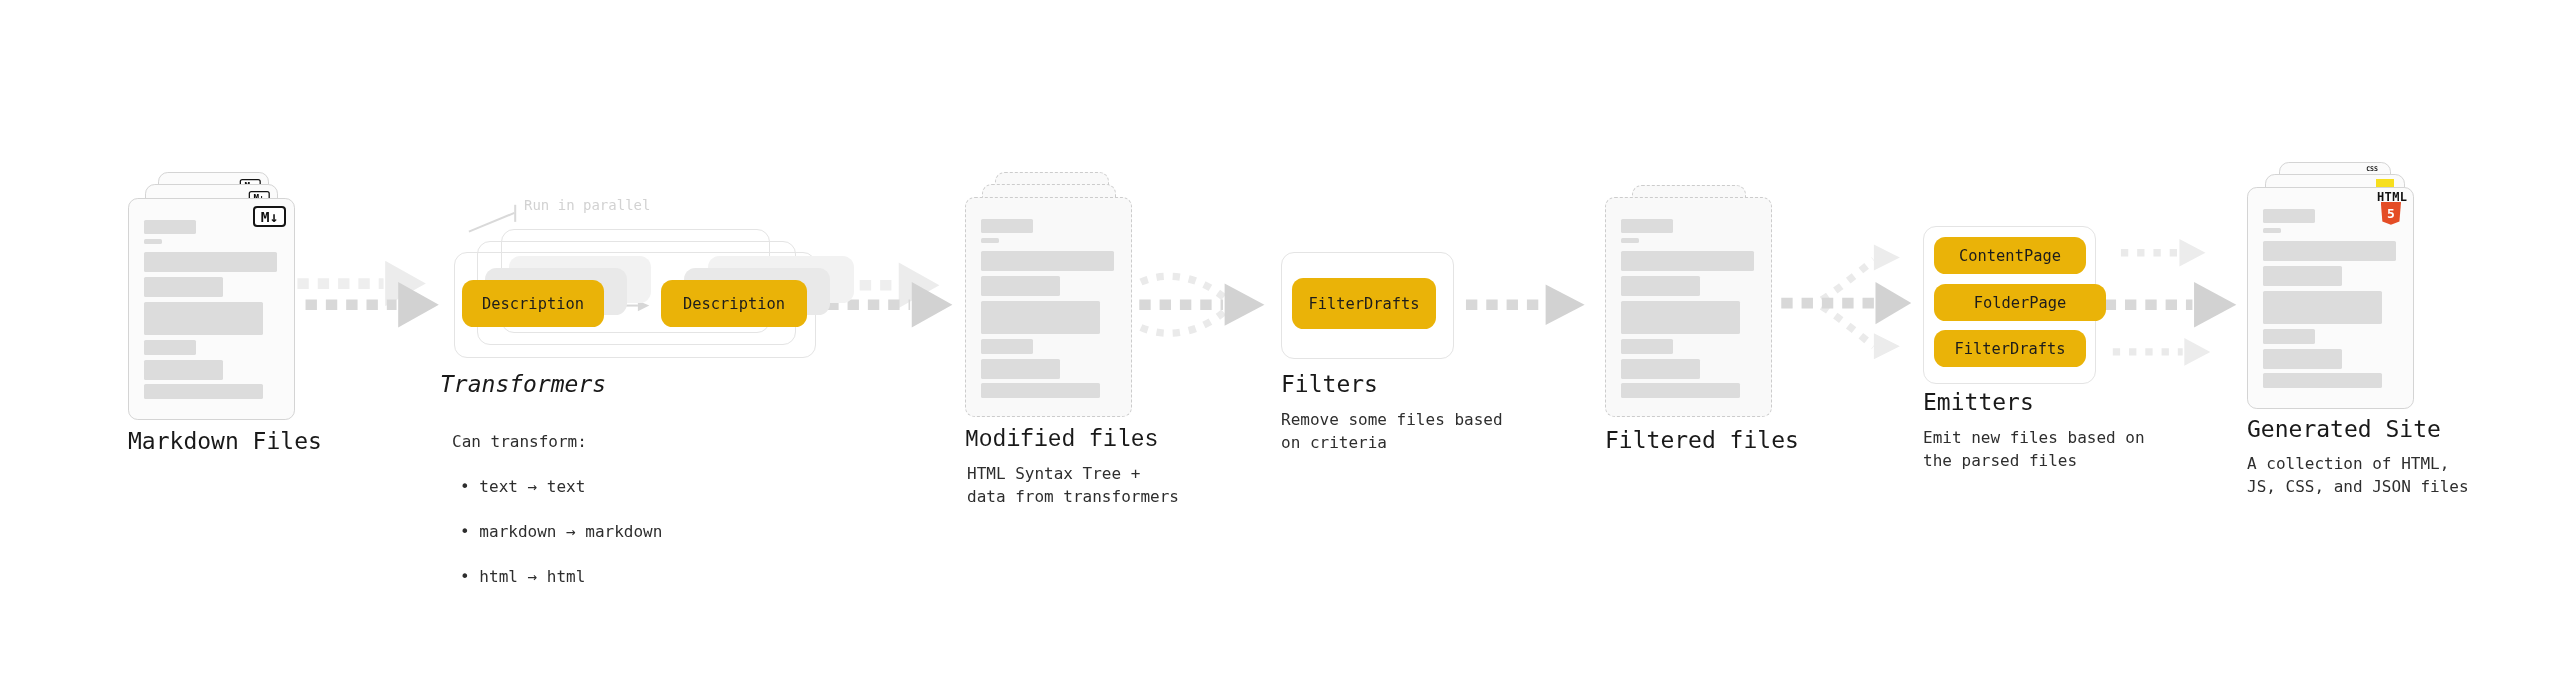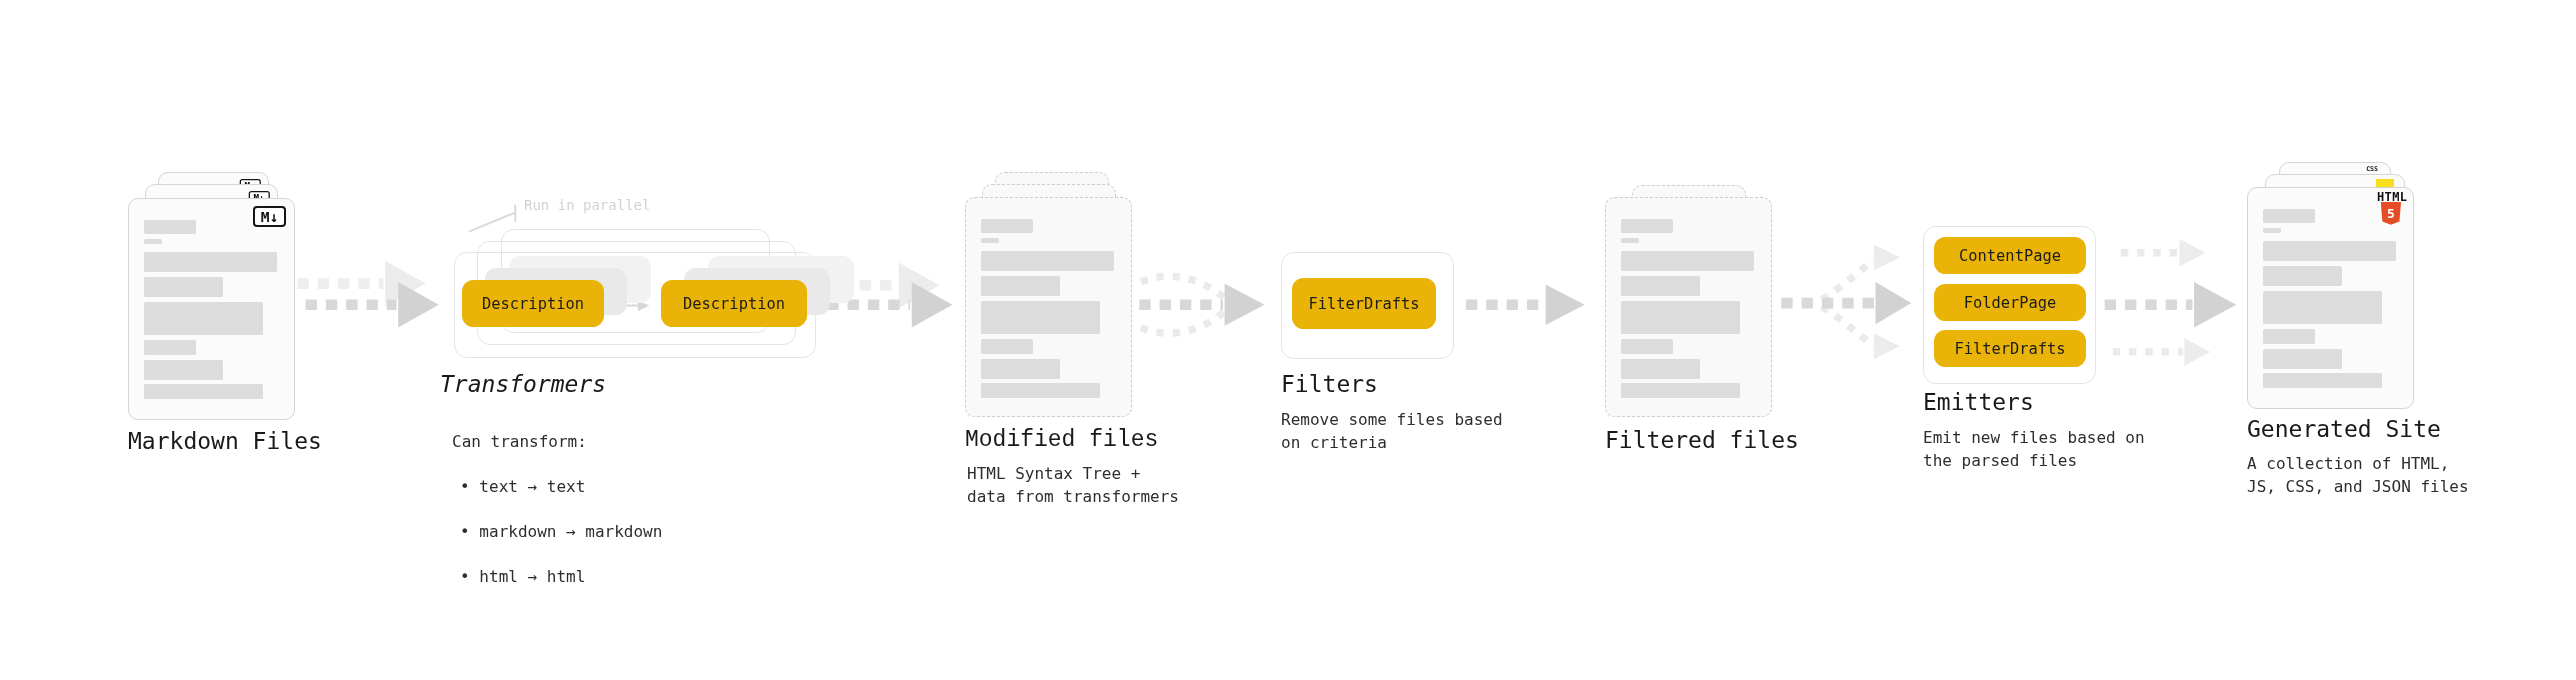--- a/index.html
+++ b/index.html
@@ -214,21 +214,21 @@
       <div class="bar b6"></div>
       <div class="bar b7"></div>
       <div class="bar b8"></div>
     </div>
     <div class="h" style="left:1605px;top:427px;">Filtered files</div>
   </div>
 
   <div>
     <div class="obox" style="left:1923px;top:226px;width:173px;height:158px;"></div>
     <div class="pill" style="left:1934px;top:237px;width:152px;height:37px;font-size:15.4px;">ContentPage</div>
-    <div class="pill" style="left:1934px;top:284px;width:152px;height:37px;font-size:15.4px;">FolderPage</div>
+    <div class="pill" style="left:1934px;top:284px;width:172px;height:37px;font-size:15.4px;">FolderPage</div>
     <div class="pill" style="left:1934px;top:330px;width:152px;height:37px;font-size:15.4px;">FilterDrafts</div>
     <div class="h" style="left:1923px;top:389px;">Emitters</div>
     <div class="sub" style="left:1923px;top:426px;">Emit new files based on
 the parsed files</div>
   </div>
 
   <div>
     <div class="scard" style="left:2279px;top:162px;width:112px;height:211px;">
       <div class="css-badge">
         <div class="t">CSS</div>

